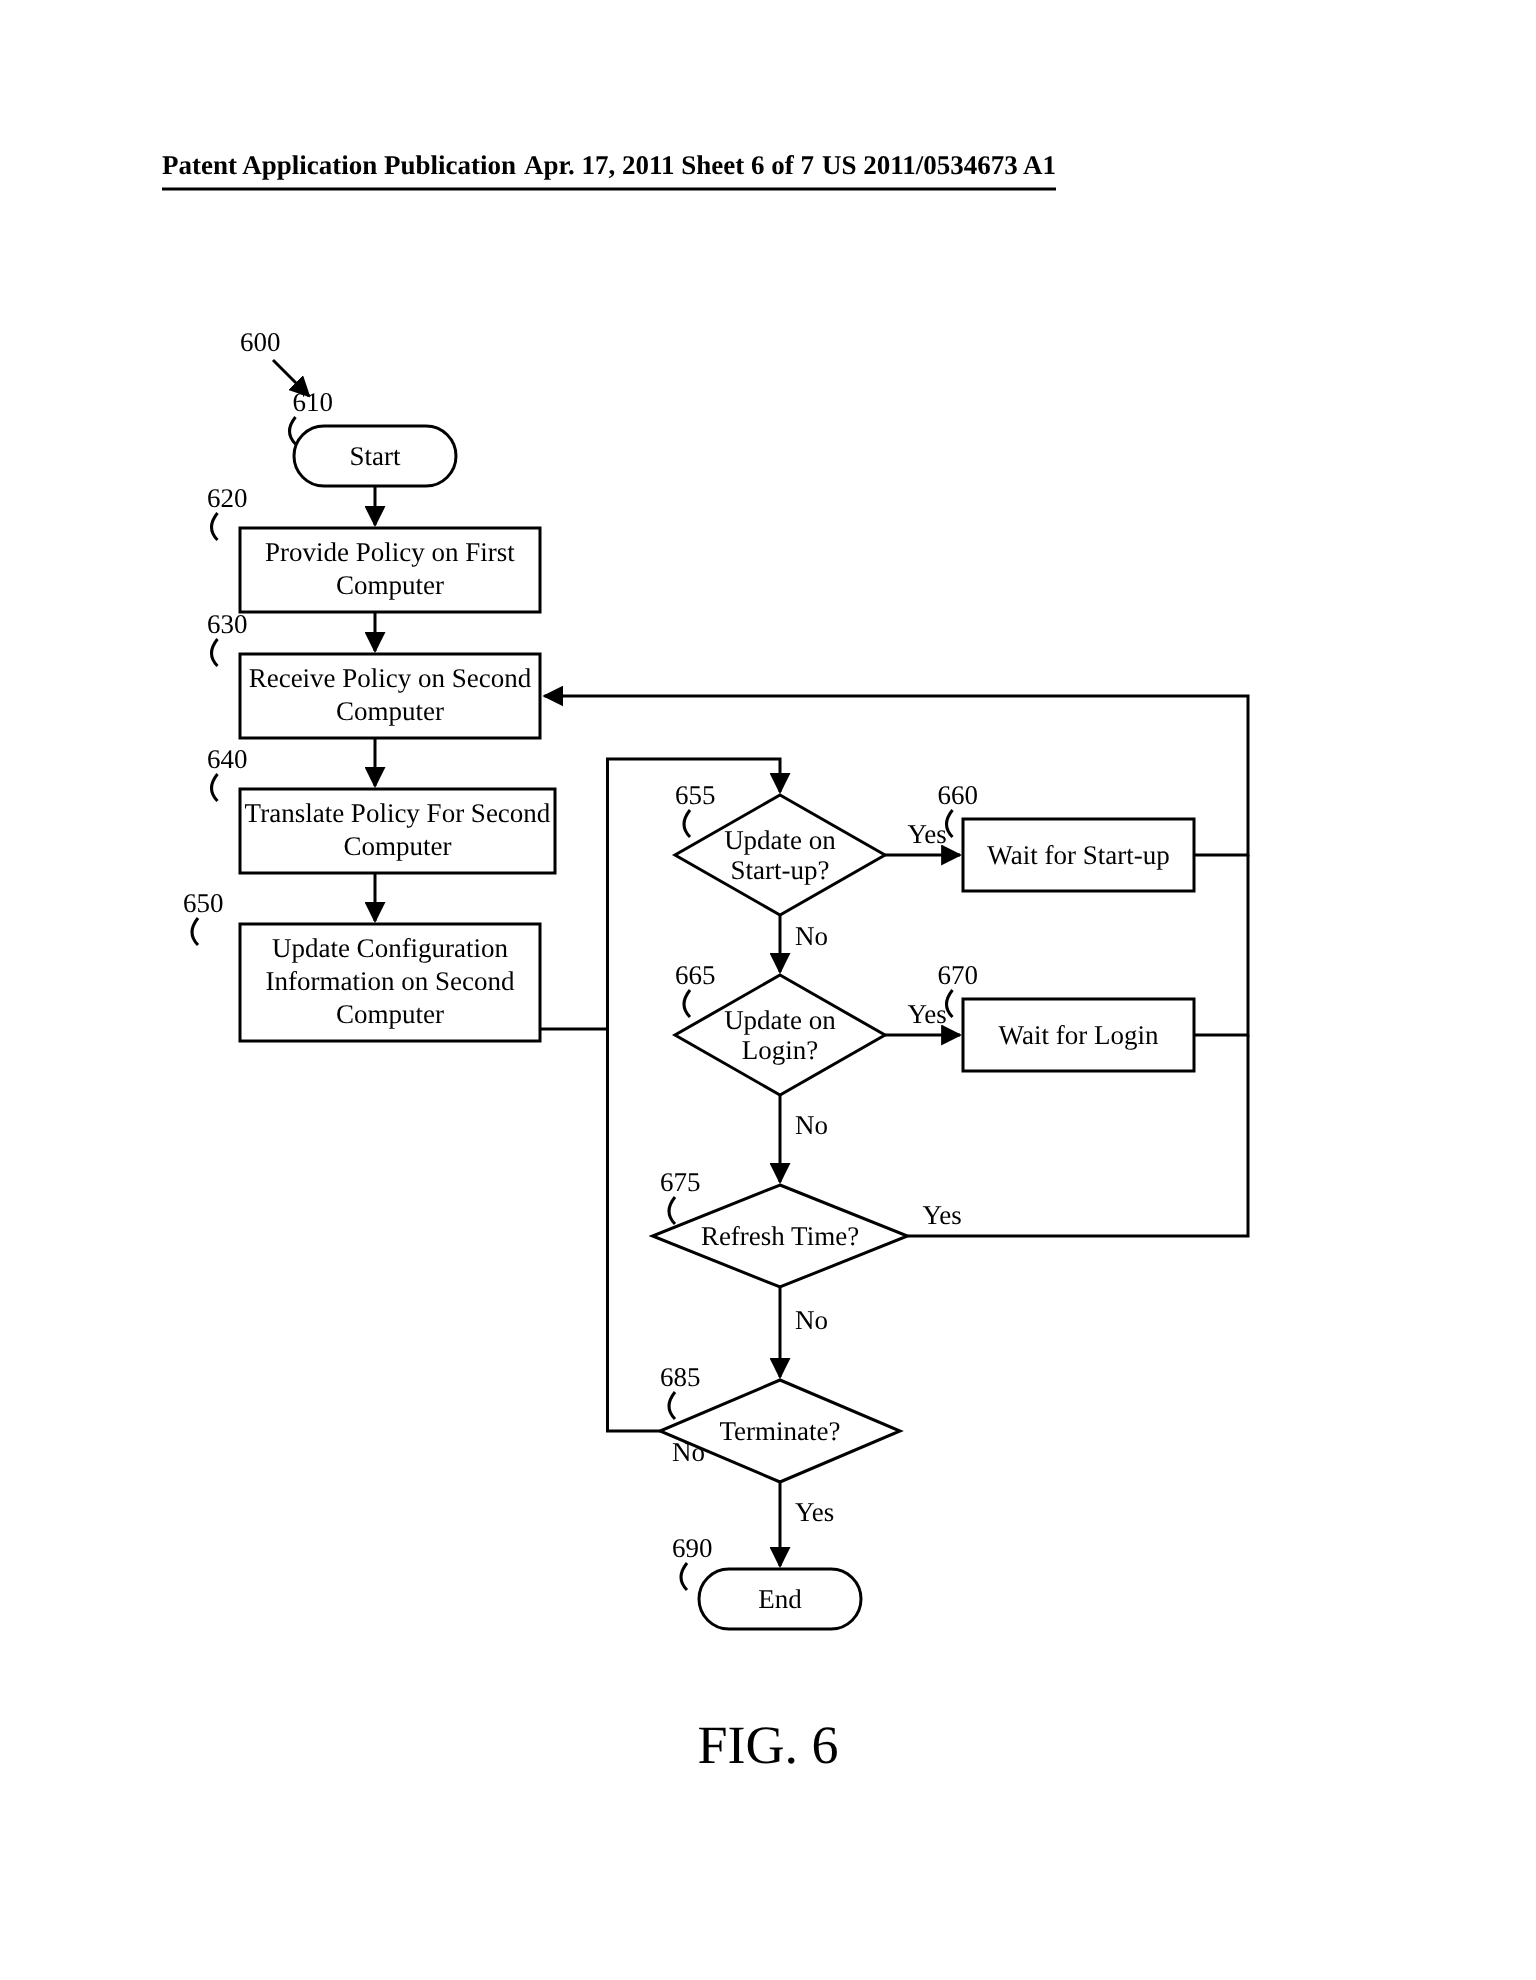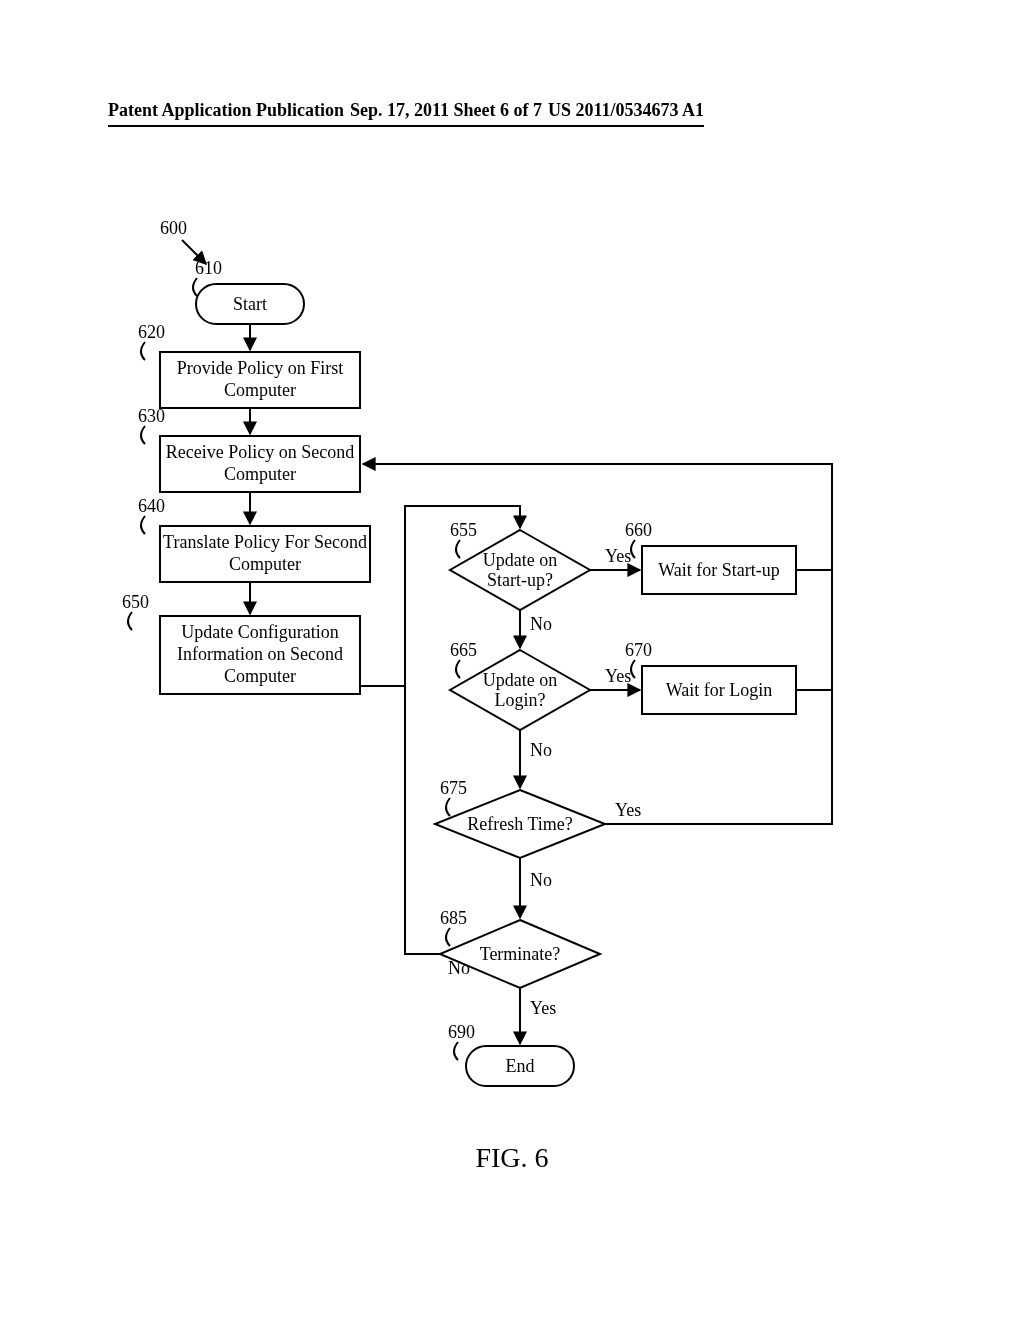--- a/index.html
+++ b/index.html
@@ -23,38 +23,38 @@
     display: flex;
     justify-content: space-between;
     font-size: 18px;
     font-weight: bold;
   }
   .figure-caption {
     position: absolute;
     left: 0; width: 1024px;
     top: 1126px;
     text-align: center;
-    font-size: 28px;
+    font-size: 36px;
     font-weight: normal;
   }
   svg { position: absolute; top: 0; left: 0; }
   text {
     font-family: "Times New Roman", Times, serif;
     font-size: 18px;
     fill: #000;
   }
   .lbl { font-size: 18px; }
 </style>
 </head>
 <body>
 
 <div class="page">
   <div class="header">
     <span>Patent Application Publication</span>
-    <span>Sep. 17, 2011  Sheet 6 of 7</span>
+    <span>Apr. 17, 2011  Sheet 6 of 7</span>
     <span>US 2011/0534673 A1</span>
   </div>
 
   <svg width="1024" height="1320" viewBox="0 0 1024 1320">
     <defs>
       <marker id="arrow" viewBox="0 0 10 10" refX="9" refY="5" markerWidth="7" markerHeight="7" orient="auto-start-reverse">
         <path d="M 0 0 L 10 5 L 0 10 z" fill="#000"></path>
       </marker>
     </defs>
 

